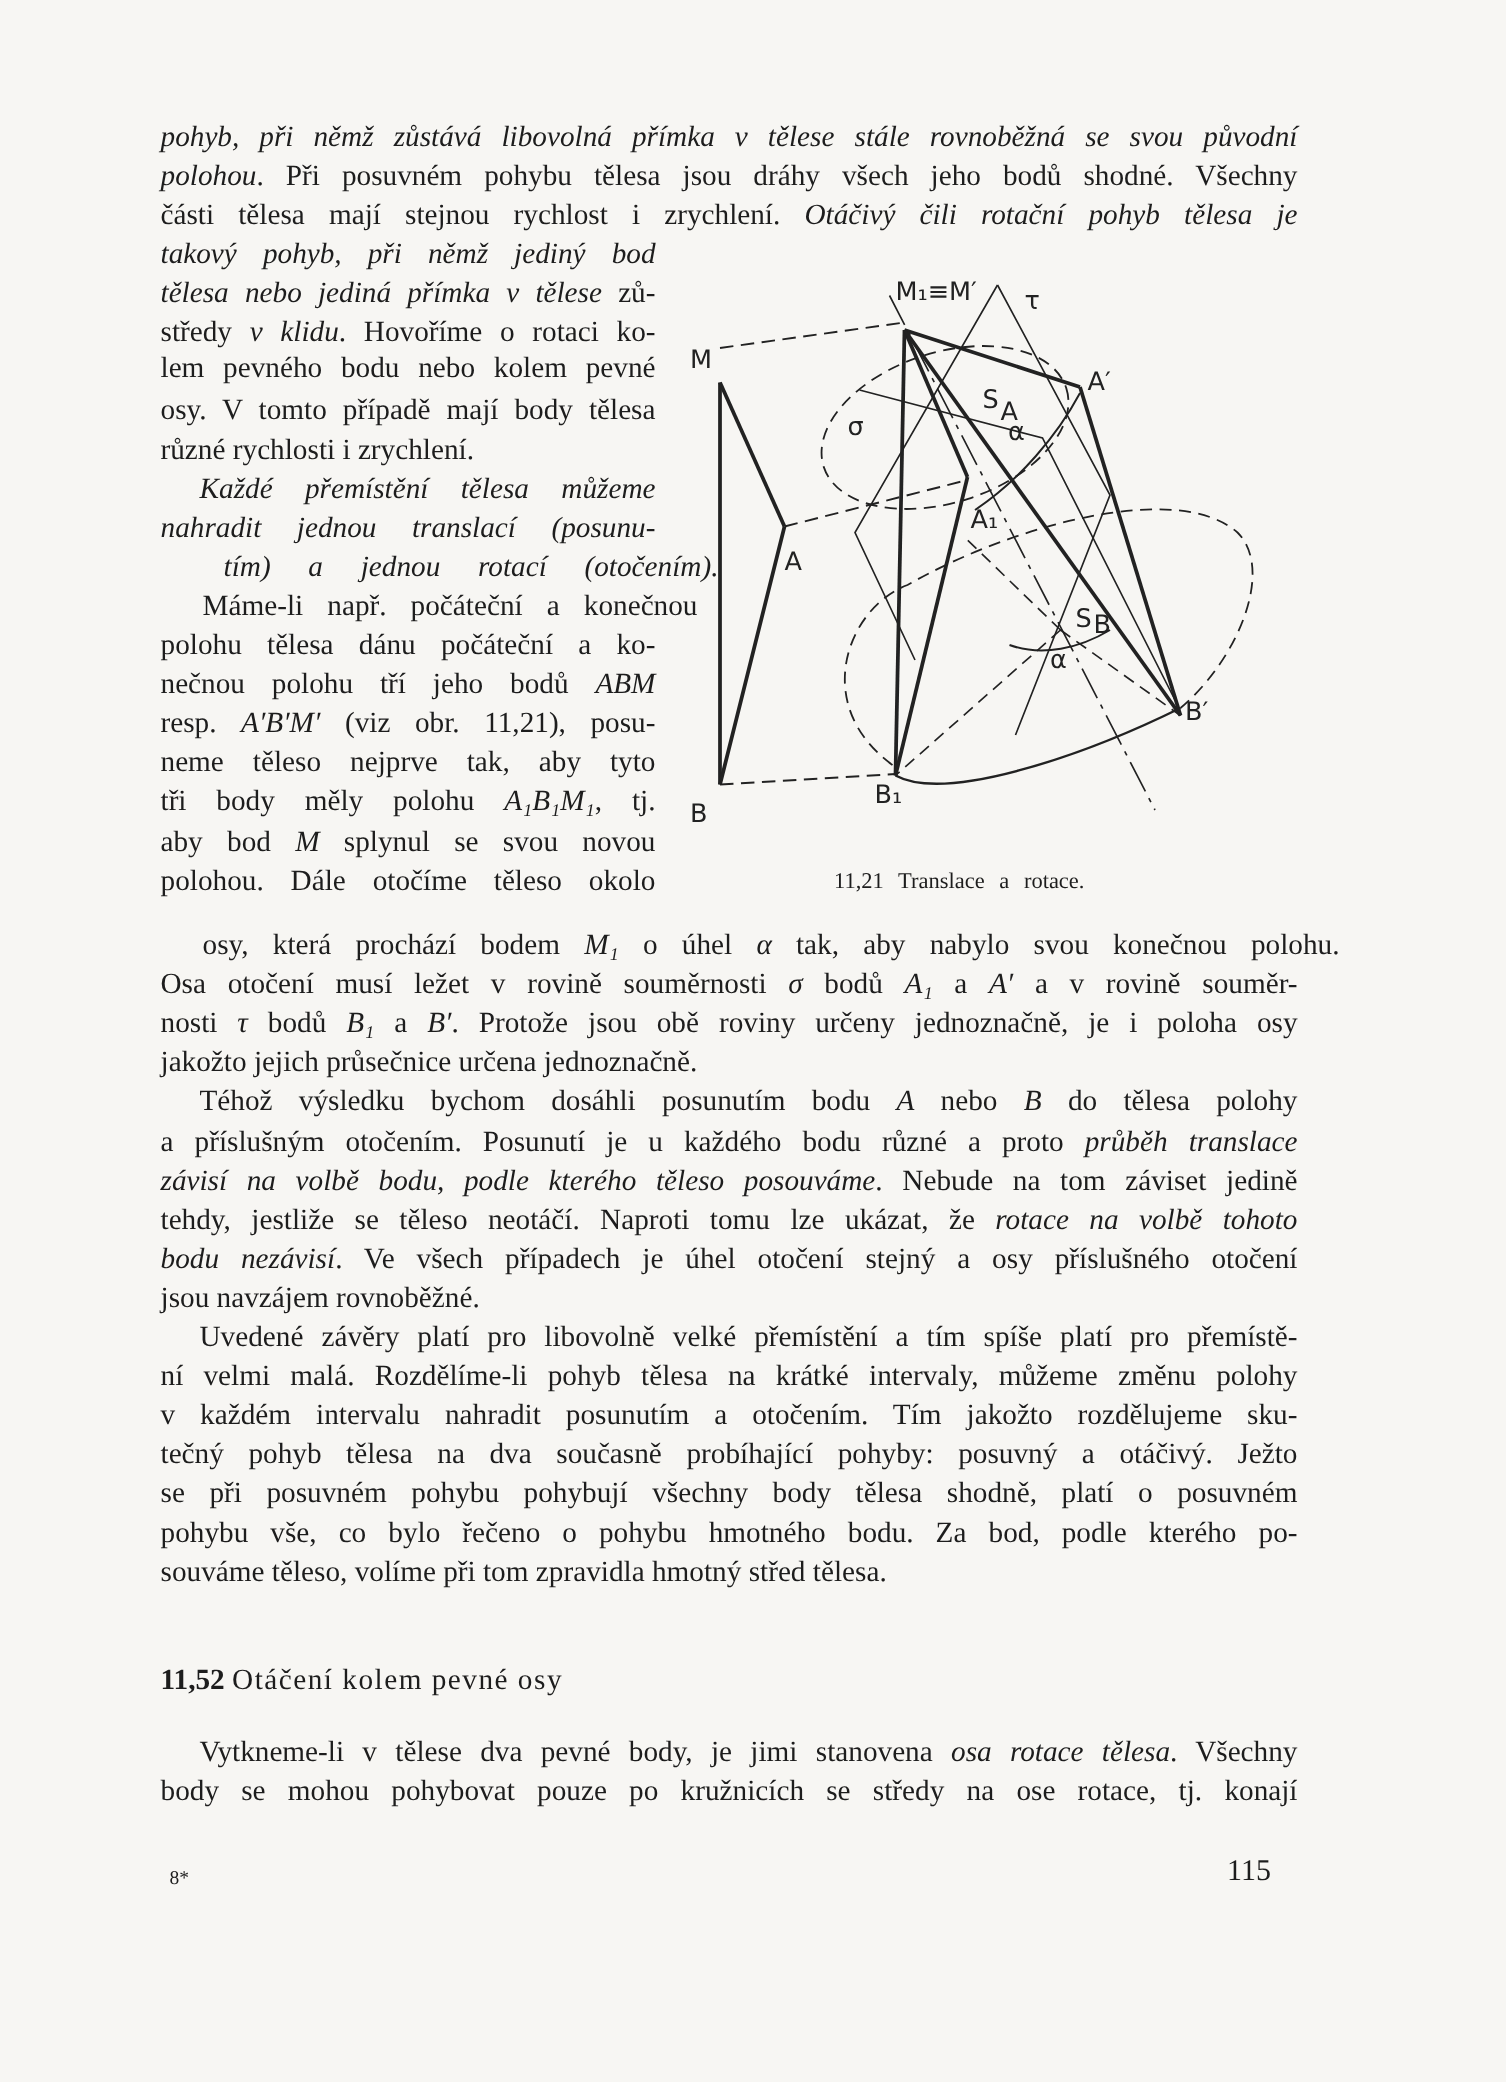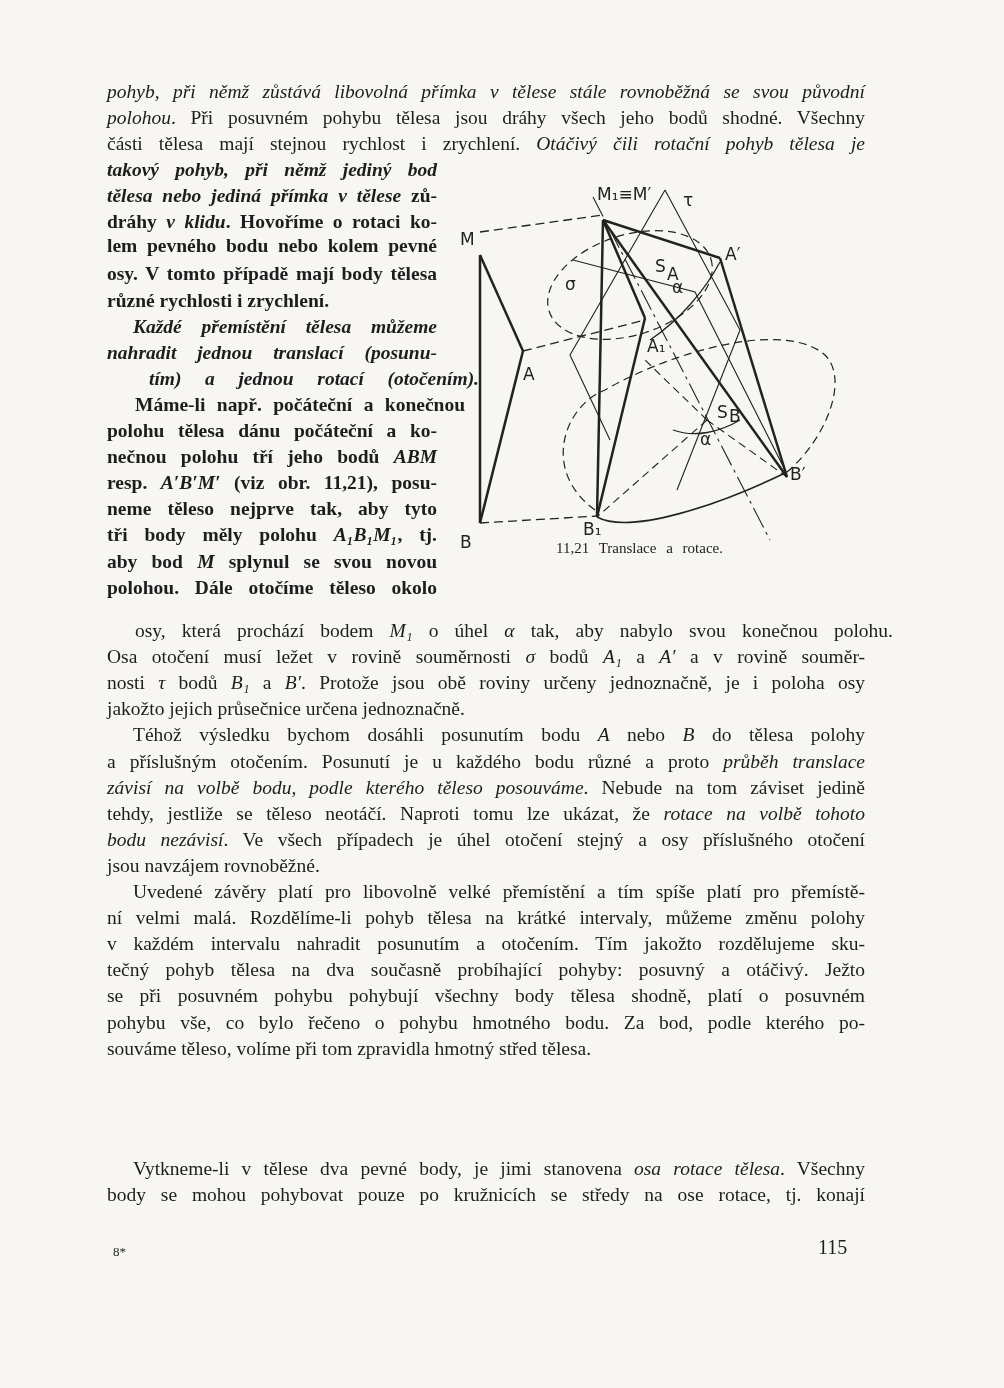--- a/index.html
+++ b/index.html
@@ -2,46 +2,46 @@
 <html><head>
 <meta charset="utf-8">
 <style>
   html, body { margin: 0; padding: 0; }
   body {
     width: 1004px; height: 1388px; background: #f7f6f3; position: relative; overflow: hidden;
     font-family: "Liberation Serif", "DejaVu Serif", serif; color: #1d1d1d;
   }
   .page { position: absolute; left: 0; top: 0; width: 844px; height: 1388px; }
   .line { position: absolute; left: 107px; width: 758px; font-size: 19.5px; line-height: 25px; white-space: nowrap; text-align: justify; text-align-last: justify; }
-  .narrow { width: 330px; font-weight: bold; }
+  .narrow { width: 330px; }
   .last { text-align-last: left; }
   .ind { text-indent: 26px; }
   i { font-style: italic; }
   .heading { position: absolute; left: 107px; top: 1110px; font-size: 19.5px; }
   .heading b { font-weight: bold; }
   .heading span.t { letter-spacing: 1px; }
   .footer-left { position: absolute; left: 113px; top: 1244px; font-size: 13px; }
   .footer-right { position: absolute; left: 818px; top: 1236px; font-size: 20px; }
-  .caption { position: absolute; left: 556px; top: 540px; font-size: 15px; word-spacing: 6px; }
+  .caption { position: absolute; left: 556px; top: 580px; font-size: 15px; word-spacing: 6px; }
   svg.fig { position: absolute; left: 455px; top: 170px; }
   .lbl { font-family: "DejaVu Sans", sans-serif; font-size: 17px; fill: #222; }
 </style>
 </head>
 <body>
 
 <div class="page">
   <div id="text-top">
       <div class="line" style="top: 79px;"><i>pohyb, při němž zůstává libovolná přímka v tělese stále rovnoběžná se svou původní</i></div>
       <div class="line" style="top: 105.1px;"><i>polohou</i><span>. Při posuvném pohybu tělesa jsou dráhy všech jeho bodů shodné. Všechny</span></div>
       <div class="line" style="top: 131.2px;"><span>části tělesa mají stejnou rychlost i zrychlení. </span><i>Otáčivý čili rotační pohyb tělesa je</i></div>
     </div>
   <div id="text-narrow">
       <div class="line narrow" style="top: 157px;"><i>takový pohyb, při němž jediný bod</i></div>
       <div class="line narrow" style="top: 183.1px;"><i>tělesa nebo jediná přímka v tělese</i><span> zů-</span></div>
-      <div class="line narrow" style="top: 209.2px;"><span>dráhy </span><i>v klidu</i><span>. Hovoříme o rotaci ko-</span></div>
+      <div class="line narrow" style="top: 209.2px;"><span>středy </span><i>v klidu</i><span>. Hovoříme o rotaci ko-</span></div>
       <div class="line narrow" style="top: 233px;"><span>lem pevného bodu nebo kolem pevné</span></div>
       <div class="line narrow" style="top: 261.4px;"><span>osy. V tomto případě mají body tělesa</span></div>
       <div class="line narrow last" style="top: 287.5px;"><span>různé rychlosti i zrychlení.</span></div>
       <div class="line narrow ind" style="top: 313.6px;"><i>Každé přemístění tělesa můžeme</i></div>
       <div class="line narrow" style="top: 339.7px;"><i>nahradit jednou translací (posunu-</i></div>
       <div class="line narrow" style="top: 365.8px; margin-left: 42px;"><i>tím) a jednou rotací (otočením).</i></div>
       <div class="line narrow" style="top: 391.9px; margin-left: 28px;"><span>Máme-li např. počáteční a konečnou</span></div>
       <div class="line narrow" style="top: 418px;"><span>polohu tělesa dánu počáteční a ko-</span></div>
       <div class="line narrow" style="top: 444.1px;"><span>nečnou polohu tří jeho bodů </span><i>ABM</i></div>
       <div class="line narrow" style="top: 470.2px;"><span>resp. </span><i>A′B′M′</i><span> (viz obr. 11,21), posu-</span></div>
@@ -114,20 +114,24 @@
     <text class="lbl" x="262" y="248">S</text>
     <text class="lbl" x="274" y="252" font-size="11">B</text>
     <text class="lbl" x="245" y="275">α</text>
     <text class="lbl" x="335" y="310">B′</text>
     <text class="lbl" x="128" y="365">B₁</text>
     <text class="lbl" x="5" y="378">B</text>
   </svg>
 
   <div class="caption">11,21 Translace a rotace.</div>
 
+  <div class="heading">
+    <b>11,52</b>
+    <span class="t">Otáčení kolem pevné osy</span>
+  </div>
   <div id="text-after">
       <div class="line ind" style="top: 1156px;"><span>Vytkneme-li v tělese dva pevné body, je jimi stanovena </span><i>osa rotace tělesa</i><span>. Všechny</span></div>
       <div class="line" style="top: 1182.1px;"><span>body se mohou pohybovat pouze po kružnicích se středy na ose rotace, tj. konají</span></div>
     </div>
 
   <div class="footer-left">8*</div>
   <div class="footer-right">115</div>
 </div>
 
 </body></html>

